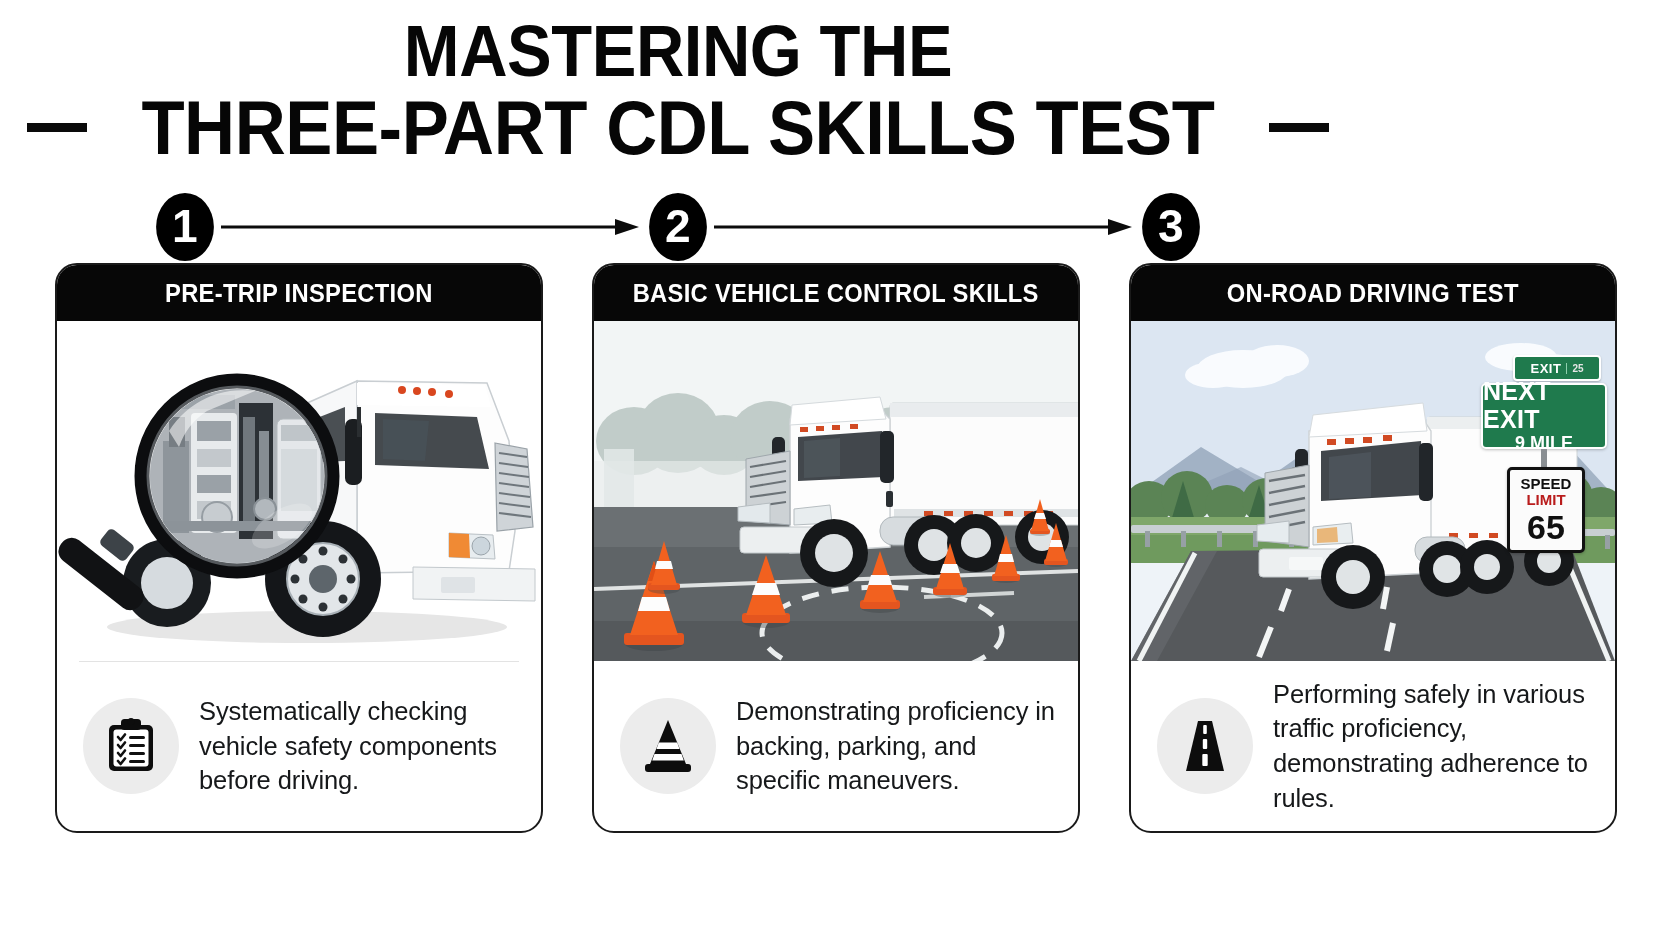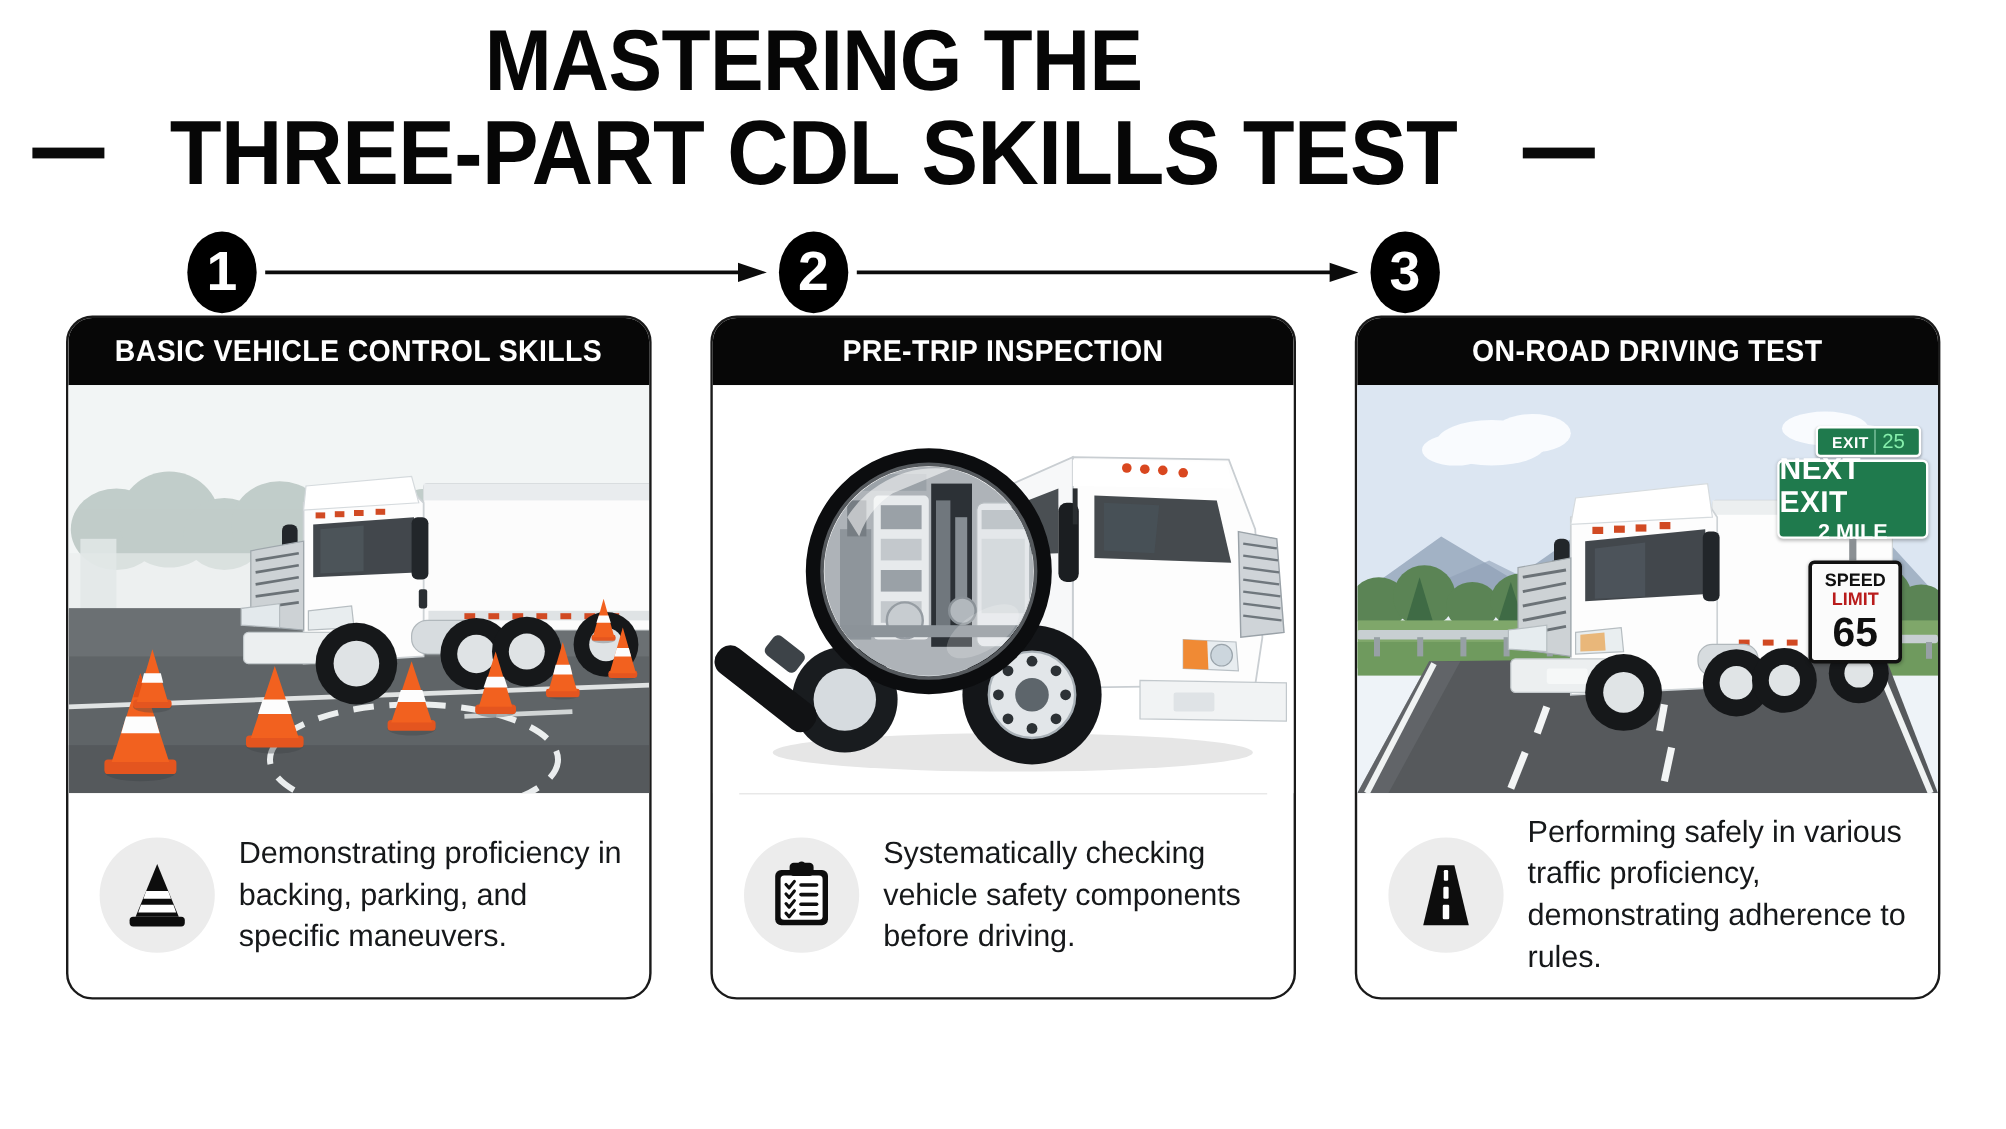--- a/index.html
+++ b/index.html
@@ -102,21 +102,21 @@
   .photo3 { background: linear-gradient(#dfe8f3 0%, #e8eef6 55%, #eef3f8 70%); }
 
   .sign-wrap { position: absolute; right: 6px; top: 34px; width: 128px; }
   .sign-exit {
     margin-left: 32px; width: 88px; height: 26px;
     background:#1f7a4d; border:2px solid #fff; border-radius:4px;
     display:flex; align-items:center; justify-content:center; gap:5px;
     box-shadow: 0 1px 2px rgba(0,0,0,.25);
   }
   .sign-exit .lbl { color:#fff; font-size:13px; font-weight:700; letter-spacing:.5px;}
-  .sign-exit .num { color:#86efac; font-size:17px; font-weight:400;
+  .sign-exit .num { color:#e5e5e5; font-size:10px; font-weight:700;
                     border-left:1px solid #8fd0ae; padding-left:5px;}
   .sign-next {
     margin-top: 2px; width: 126px; height: 66px;
     background:#1f7a4d; border:2px solid #fff; border-radius:5px;
     display:flex; flex-direction:column; align-items:center; justify-content:center;
     box-shadow: 0 1px 3px rgba(0,0,0,.25);
   }
   .sign-next .l1 { color:#fff; font-size:25px; font-weight:700; letter-spacing:.3px; line-height:1.1;}
   .sign-next .l2 { color:#fff; font-size:18px; font-weight:700; line-height:1.15;}
   .sign-post { margin-left:60px; width:6px; height:18px; background:#8a8f93; }
@@ -163,175 +163,20 @@
       <line x1="2" y1="11" x2="400" y2="11" stroke="#0b0b0b" stroke-width="3.2"></line>
       <polygon points="396,3 420,11 396,19" fill="#0b0b0b"></polygon>
     </svg>
 
     <div class="step-node">
       <span>3</span>
     </div>
   </div>
 
   <div class="cards">
-
-    <div class="card">
-      <div class="card-header">
-        <div class="card-header-text">BASIC VEHICLE CONTROL SKILLS</div>
-      </div>
-
-      <div class="card-photo photo2">
-        <svg viewBox="0 0 484 340" width="484" height="340">
-
-          <rect x="0" y="0" width="484" height="190" fill="#f2f5f5"></rect>
-
-          <g fill="#b9c6c2" opacity="0.85">
-            <ellipse cx="40" cy="120" rx="38" ry="34"></ellipse>
-            <ellipse cx="84" cy="112" rx="42" ry="40"></ellipse>
-            <ellipse cx="130" cy="124" rx="34" ry="30"></ellipse>
-            <ellipse cx="176" cy="116" rx="40" ry="36"></ellipse>
-            <ellipse cx="222" cy="126" rx="32" ry="28"></ellipse>
-            <ellipse cx="300" cy="120" rx="40" ry="34"></ellipse>
-            <ellipse cx="360" cy="126" rx="34" ry="30"></ellipse>
-            <ellipse cx="430" cy="120" rx="42" ry="36"></ellipse>
-          </g>
-          <rect x="0" y="140" width="484" height="52" fill="#eaeeee" opacity="0.62"></rect>
-
-          <rect x="10" y="128" width="30" height="62" fill="#e2e7e7" opacity="0.85"></rect>
-
-          <rect x="0" y="186" width="484" height="154" fill="#5f6467"></rect>
-          <rect x="0" y="186" width="484" height="40" fill="#6b7073"></rect>
-          <rect x="0" y="300" width="484" height="40" fill="#55595c"></rect>
-
-          <path d="M0 268 L484 250" stroke="#eef1f1" stroke-width="4" fill="none" opacity="0.9"></path>
-          <path d="M330 276 L420 272" stroke="#eef1f1" stroke-width="4" fill="none" opacity="0.8"></path>
-
-          <ellipse cx="288" cy="312" rx="120" ry="46" fill="none" stroke="#f2f5f5" stroke-width="5" stroke-dasharray="17 13" opacity="0.95"></ellipse>
-
-          <rect x="296" y="82" width="196" height="122" rx="3" fill="#fcfcfc" stroke="#cfd4d6"></rect>
-          <rect x="296" y="82" width="196" height="14" fill="#e9ecee"></rect>
-          <rect x="300" y="188" width="188" height="8" fill="#dfe3e5"></rect>
-          <g fill="#d14a23">
-            <rect x="330" y="190" width="9" height="5"></rect>
-              <rect x="350" y="190" width="9" height="5"></rect>
-            <rect x="370" y="190" width="9" height="5"></rect>
-              <rect x="390" y="190" width="9" height="5"></rect>
-            <rect x="410" y="190" width="9" height="5"></rect>
-              <rect x="430" y="190" width="9" height="5"></rect>
-            <rect x="450" y="190" width="9" height="5"></rect>
-          </g>
-
-          <path d="M196 98 L282 84 L296 98 L296 226 L196 232 Z" fill="#fdfdfd" stroke="#cdd2d5" stroke-width="1.4"></path>
-          <path d="M198 84 L286 76 L292 98 L196 104 Z" fill="#ffffff" stroke="#d5dadd"></path>
-
-          <g fill="#d14a23">
-            <rect x="206" y="106" width="8" height="5"></rect>
-              <rect x="222" y="105" width="8" height="5"></rect>
-            <rect x="238" y="104" width="8" height="5"></rect>
-              <rect x="256" y="103" width="8" height="5"></rect>
-          </g>
-
-          <path d="M204 116 L288 110 L290 156 L204 160 Z" fill="#2d3338" opacity="0.9"></path>
-          <path d="M210 120 L246 117 L246 155 L210 157 Z" fill="#58636b" opacity="0.45"></path>
-
-          <rect x="286" y="110" width="14" height="52" rx="5" fill="#22262a"></rect>
-          <rect x="178" y="116" width="13" height="48" rx="5" fill="#22262a"></rect>
-          <rect x="292" y="170" width="7" height="16" rx="2" fill="#2a2f33"></rect>
-
-          <path d="M152 138 L196 130 L196 204 L152 200 Z" fill="#cdd2d5" stroke="#9fa7ac"></path>
-          <g stroke="#6b7277" stroke-width="2.2">
-            <line x1="156" y1="146" x2="192" y2="140"></line>
-              <line x1="156" y1="156" x2="192" y2="150"></line>
-            <line x1="156" y1="166" x2="192" y2="160"></line>
-              <line x1="156" y1="176" x2="192" y2="171"></line>
-            <line x1="156" y1="186" x2="192" y2="181"></line>
-          </g>
-
-          <rect x="146" y="206" width="104" height="26" rx="4" fill="#eceff0" stroke="#c3c9cc"></rect>
-          <path d="M144 186 L176 182 L176 202 L144 200 Z" fill="#e3e9ec" stroke="#b6bdc1"></path>
-          <path d="M200 188 L236 184 L238 202 L200 204 Z" fill="#e8edef" stroke="#b6bdc1"></path>
-
-          <rect x="286" y="196" width="58" height="28" rx="13" fill="#d7dcdf" stroke="#b1b8bc"></rect>
-
-          <circle cx="240" cy="232" r="34" fill="#16181a"></circle>
-            <circle cx="240" cy="232" r="19" fill="#dfe3e5"></circle>
-          <circle cx="340" cy="224" r="30" fill="#16181a"></circle>
-            <circle cx="340" cy="224" r="16" fill="#dfe3e5"></circle>
-          <circle cx="382" cy="222" r="29" fill="#16181a"></circle>
-            <circle cx="382" cy="222" r="15" fill="#dfe3e5"></circle>
-          <circle cx="448" cy="216" r="27" fill="#16181a"></circle>
-            <circle cx="448" cy="216" r="14" fill="#dfe3e5"></circle>
-
-          <g>
-
-            <g>
-              <ellipse cx="60" cy="322" rx="30" ry="8" fill="#3e4346" opacity=".45"></ellipse>
-              <rect x="30" y="312" width="60" height="12" rx="3" fill="#e4551f"></rect>
-              <path d="M60 240 L84 314 L36 314 Z" fill="#f2611f"></path>
-              <path d="M60 240 L66 260 L54 260 Z" fill="#e14f16"></path>
-              <path d="M48 276 L72 276 L76 290 L44 290 Z" fill="#fdfdfd"></path>
-            </g>
-            <g>
-              <ellipse cx="172" cy="300" rx="24" ry="7" fill="#3e4346" opacity=".4"></ellipse>
-              <rect x="148" y="292" width="48" height="10" rx="3" fill="#e4551f"></rect>
-              <path d="M172 234 L192 294 L152 294 Z" fill="#f2611f"></path>
-              <path d="M162 262 L182 262 L186 274 L158 274 Z" fill="#fdfdfd"></path>
-            </g>
-            <g>
-              <ellipse cx="286" cy="286" rx="20" ry="6" fill="#3e4346" opacity=".4"></ellipse>
-              <rect x="266" y="279" width="40" height="9" rx="3" fill="#e4551f"></rect>
-              <path d="M286 230 L303 281 L269 281 Z" fill="#f2611f"></path>
-              <path d="M277 254 L295 254 L298 264 L274 264 Z" fill="#fdfdfd"></path>
-            </g>
-            <g>
-              <ellipse cx="356" cy="272" rx="17" ry="5" fill="#3e4346" opacity=".4"></ellipse>
-              <rect x="339" y="266" width="34" height="8" rx="3" fill="#e4551f"></rect>
-              <path d="M356 222 L370 268 L342 268 Z" fill="#f2611f"></path>
-              <path d="M349 243 L363 243 L366 252 L346 252 Z" fill="#fdfdfd"></path>
-            </g>
-            <g>
-              <ellipse cx="70" cy="268" rx="16" ry="5" fill="#3e4346" opacity=".35"></ellipse>
-              <rect x="54" y="262" width="32" height="7" rx="3" fill="#e4551f"></rect>
-              <path d="M70 220 L83 264 L57 264 Z" fill="#f2611f"></path>
-              <path d="M63 240 L77 240 L79 248 L61 248 Z" fill="#fdfdfd"></path>
-            </g>
-            <g>
-              <ellipse cx="412" cy="258" rx="14" ry="4" fill="#3e4346" opacity=".35"></ellipse>
-              <rect x="398" y="253" width="28" height="7" rx="2" fill="#e4551f"></rect>
-              <path d="M412 214 L424 255 L400 255 Z" fill="#f2611f"></path>
-              <path d="M406 233 L418 233 L420 241 L404 241 Z" fill="#fdfdfd"></path>
-            </g>
-            <g>
-              <ellipse cx="462" cy="242" rx="12" ry="4" fill="#3e4346" opacity=".3"></ellipse>
-              <rect x="450" y="238" width="24" height="6" rx="2" fill="#e4551f"></rect>
-              <path d="M462 202 L473 240 L451 240 Z" fill="#f2611f"></path>
-              <path d="M457 219 L467 219 L469 226 L455 226 Z" fill="#fdfdfd"></path>
-            </g>
-            <g>
-              <ellipse cx="446" cy="212" rx="10" ry="3" fill="#3e4346" opacity=".3"></ellipse>
-              <rect x="436" y="208" width="20" height="5" rx="2" fill="#e4551f"></rect>
-              <path d="M446 178 L455 210 L437 210 Z" fill="#f2611f"></path>
-              <path d="M442 192 L450 192 L452 198 L440 198 Z" fill="#fdfdfd"></path>
-            </g>
-          </g>
-        </svg>
-      </div>
-
-      <div class="card-body">
-        <div class="icon-circle">
-          <svg width="54" height="56" viewBox="0 0 54 56">
-            <rect x="4" y="46" width="46" height="8" rx="3" fill="#0d0d0d"></rect>
-            <path d="M27 2 L45 46 L9 46 Z" fill="#0d0d0d"></path>
-            <path d="M17.8 24.5 L36.2 24.5 L38.5 31 L15.5 31 Z" fill="#fff"></path>
-            <path d="M13.5 36 L40.5 36 L42.8 42.5 L11.2 42.5 Z" fill="#fff"></path>
-          </svg>
-        </div>
-        <div class="card-desc">Demonstrating proficiency in backing, parking, and specific maneuvers.</div>
-      </div>
-    </div>
 
     <div class="card">
       <div class="card-header">
         <div class="card-header-text">PRE-TRIP INSPECTION</div>
       </div>
 
       <div class="card-photo photo1">
         <svg viewBox="0 0 484 340" width="484" height="340">
 
           <ellipse cx="250" cy="306" rx="200" ry="16" fill="#e6e6e6"></ellipse>
@@ -454,20 +299,175 @@
               <polyline points="14,44 16.6,47 21,41.5"></polyline>
             </g>
           </svg>
         </div>
         <div class="card-desc">Systematically checking vehicle safety components before driving.</div>
       </div>
     </div>
 
     <div class="card">
       <div class="card-header">
+        <div class="card-header-text">BASIC VEHICLE CONTROL SKILLS</div>
+      </div>
+
+      <div class="card-photo photo2">
+        <svg viewBox="0 0 484 340" width="484" height="340">
+
+          <rect x="0" y="0" width="484" height="190" fill="#f2f5f5"></rect>
+
+          <g fill="#b9c6c2" opacity="0.85">
+            <ellipse cx="40" cy="120" rx="38" ry="34"></ellipse>
+            <ellipse cx="84" cy="112" rx="42" ry="40"></ellipse>
+            <ellipse cx="130" cy="124" rx="34" ry="30"></ellipse>
+            <ellipse cx="176" cy="116" rx="40" ry="36"></ellipse>
+            <ellipse cx="222" cy="126" rx="32" ry="28"></ellipse>
+            <ellipse cx="300" cy="120" rx="40" ry="34"></ellipse>
+            <ellipse cx="360" cy="126" rx="34" ry="30"></ellipse>
+            <ellipse cx="430" cy="120" rx="42" ry="36"></ellipse>
+          </g>
+          <rect x="0" y="140" width="484" height="52" fill="#eaeeee" opacity="0.62"></rect>
+
+          <rect x="10" y="128" width="30" height="62" fill="#e2e7e7" opacity="0.85"></rect>
+
+          <rect x="0" y="186" width="484" height="154" fill="#5f6467"></rect>
+          <rect x="0" y="186" width="484" height="40" fill="#6b7073"></rect>
+          <rect x="0" y="300" width="484" height="40" fill="#55595c"></rect>
+
+          <path d="M0 268 L484 250" stroke="#eef1f1" stroke-width="4" fill="none" opacity="0.9"></path>
+          <path d="M330 276 L420 272" stroke="#eef1f1" stroke-width="4" fill="none" opacity="0.8"></path>
+
+          <ellipse cx="288" cy="312" rx="120" ry="46" fill="none" stroke="#f2f5f5" stroke-width="5" stroke-dasharray="17 13" opacity="0.95"></ellipse>
+
+          <rect x="296" y="82" width="196" height="122" rx="3" fill="#fcfcfc" stroke="#cfd4d6"></rect>
+          <rect x="296" y="82" width="196" height="14" fill="#e9ecee"></rect>
+          <rect x="300" y="188" width="188" height="8" fill="#dfe3e5"></rect>
+          <g fill="#d14a23">
+            <rect x="330" y="190" width="9" height="5"></rect>
+              <rect x="350" y="190" width="9" height="5"></rect>
+            <rect x="370" y="190" width="9" height="5"></rect>
+              <rect x="390" y="190" width="9" height="5"></rect>
+            <rect x="410" y="190" width="9" height="5"></rect>
+              <rect x="430" y="190" width="9" height="5"></rect>
+            <rect x="450" y="190" width="9" height="5"></rect>
+          </g>
+
+          <path d="M196 98 L282 84 L296 98 L296 226 L196 232 Z" fill="#fdfdfd" stroke="#cdd2d5" stroke-width="1.4"></path>
+          <path d="M198 84 L286 76 L292 98 L196 104 Z" fill="#ffffff" stroke="#d5dadd"></path>
+
+          <g fill="#d14a23">
+            <rect x="206" y="106" width="8" height="5"></rect>
+              <rect x="222" y="105" width="8" height="5"></rect>
+            <rect x="238" y="104" width="8" height="5"></rect>
+              <rect x="256" y="103" width="8" height="5"></rect>
+          </g>
+
+          <path d="M204 116 L288 110 L290 156 L204 160 Z" fill="#2d3338" opacity="0.9"></path>
+          <path d="M210 120 L246 117 L246 155 L210 157 Z" fill="#58636b" opacity="0.45"></path>
+
+          <rect x="286" y="110" width="14" height="52" rx="5" fill="#22262a"></rect>
+          <rect x="178" y="116" width="13" height="48" rx="5" fill="#22262a"></rect>
+          <rect x="292" y="170" width="7" height="16" rx="2" fill="#2a2f33"></rect>
+
+          <path d="M152 138 L196 130 L196 204 L152 200 Z" fill="#cdd2d5" stroke="#9fa7ac"></path>
+          <g stroke="#6b7277" stroke-width="2.2">
+            <line x1="156" y1="146" x2="192" y2="140"></line>
+              <line x1="156" y1="156" x2="192" y2="150"></line>
+            <line x1="156" y1="166" x2="192" y2="160"></line>
+              <line x1="156" y1="176" x2="192" y2="171"></line>
+            <line x1="156" y1="186" x2="192" y2="181"></line>
+          </g>
+
+          <rect x="146" y="206" width="104" height="26" rx="4" fill="#eceff0" stroke="#c3c9cc"></rect>
+          <path d="M144 186 L176 182 L176 202 L144 200 Z" fill="#e3e9ec" stroke="#b6bdc1"></path>
+          <path d="M200 188 L236 184 L238 202 L200 204 Z" fill="#e8edef" stroke="#b6bdc1"></path>
+
+          <rect x="286" y="196" width="58" height="28" rx="13" fill="#d7dcdf" stroke="#b1b8bc"></rect>
+
+          <circle cx="240" cy="232" r="34" fill="#16181a"></circle>
+            <circle cx="240" cy="232" r="19" fill="#dfe3e5"></circle>
+          <circle cx="340" cy="224" r="30" fill="#16181a"></circle>
+            <circle cx="340" cy="224" r="16" fill="#dfe3e5"></circle>
+          <circle cx="382" cy="222" r="29" fill="#16181a"></circle>
+            <circle cx="382" cy="222" r="15" fill="#dfe3e5"></circle>
+          <circle cx="448" cy="216" r="27" fill="#16181a"></circle>
+            <circle cx="448" cy="216" r="14" fill="#dfe3e5"></circle>
+
+          <g>
+
+            <g>
+              <ellipse cx="60" cy="322" rx="30" ry="8" fill="#3e4346" opacity=".45"></ellipse>
+              <rect x="30" y="312" width="60" height="12" rx="3" fill="#e4551f"></rect>
+              <path d="M60 240 L84 314 L36 314 Z" fill="#f2611f"></path>
+              <path d="M60 240 L66 260 L54 260 Z" fill="#e14f16"></path>
+              <path d="M48 276 L72 276 L76 290 L44 290 Z" fill="#fdfdfd"></path>
+            </g>
+            <g>
+              <ellipse cx="172" cy="300" rx="24" ry="7" fill="#3e4346" opacity=".4"></ellipse>
+              <rect x="148" y="292" width="48" height="10" rx="3" fill="#e4551f"></rect>
+              <path d="M172 234 L192 294 L152 294 Z" fill="#f2611f"></path>
+              <path d="M162 262 L182 262 L186 274 L158 274 Z" fill="#fdfdfd"></path>
+            </g>
+            <g>
+              <ellipse cx="286" cy="286" rx="20" ry="6" fill="#3e4346" opacity=".4"></ellipse>
+              <rect x="266" y="279" width="40" height="9" rx="3" fill="#e4551f"></rect>
+              <path d="M286 230 L303 281 L269 281 Z" fill="#f2611f"></path>
+              <path d="M277 254 L295 254 L298 264 L274 264 Z" fill="#fdfdfd"></path>
+            </g>
+            <g>
+              <ellipse cx="356" cy="272" rx="17" ry="5" fill="#3e4346" opacity=".4"></ellipse>
+              <rect x="339" y="266" width="34" height="8" rx="3" fill="#e4551f"></rect>
+              <path d="M356 222 L370 268 L342 268 Z" fill="#f2611f"></path>
+              <path d="M349 243 L363 243 L366 252 L346 252 Z" fill="#fdfdfd"></path>
+            </g>
+            <g>
+              <ellipse cx="70" cy="268" rx="16" ry="5" fill="#3e4346" opacity=".35"></ellipse>
+              <rect x="54" y="262" width="32" height="7" rx="3" fill="#e4551f"></rect>
+              <path d="M70 220 L83 264 L57 264 Z" fill="#f2611f"></path>
+              <path d="M63 240 L77 240 L79 248 L61 248 Z" fill="#fdfdfd"></path>
+            </g>
+            <g>
+              <ellipse cx="412" cy="258" rx="14" ry="4" fill="#3e4346" opacity=".35"></ellipse>
+              <rect x="398" y="253" width="28" height="7" rx="2" fill="#e4551f"></rect>
+              <path d="M412 214 L424 255 L400 255 Z" fill="#f2611f"></path>
+              <path d="M406 233 L418 233 L420 241 L404 241 Z" fill="#fdfdfd"></path>
+            </g>
+            <g>
+              <ellipse cx="462" cy="242" rx="12" ry="4" fill="#3e4346" opacity=".3"></ellipse>
+              <rect x="450" y="238" width="24" height="6" rx="2" fill="#e4551f"></rect>
+              <path d="M462 202 L473 240 L451 240 Z" fill="#f2611f"></path>
+              <path d="M457 219 L467 219 L469 226 L455 226 Z" fill="#fdfdfd"></path>
+            </g>
+            <g>
+              <ellipse cx="446" cy="212" rx="10" ry="3" fill="#3e4346" opacity=".3"></ellipse>
+              <rect x="436" y="208" width="20" height="5" rx="2" fill="#e4551f"></rect>
+              <path d="M446 178 L455 210 L437 210 Z" fill="#f2611f"></path>
+              <path d="M442 192 L450 192 L452 198 L440 198 Z" fill="#fdfdfd"></path>
+            </g>
+          </g>
+        </svg>
+      </div>
+
+      <div class="card-body">
+        <div class="icon-circle">
+          <svg width="54" height="56" viewBox="0 0 54 56">
+            <rect x="4" y="46" width="46" height="8" rx="3" fill="#0d0d0d"></rect>
+            <path d="M27 2 L45 46 L9 46 Z" fill="#0d0d0d"></path>
+            <path d="M17.8 24.5 L36.2 24.5 L38.5 31 L15.5 31 Z" fill="#fff"></path>
+            <path d="M13.5 36 L40.5 36 L42.8 42.5 L11.2 42.5 Z" fill="#fff"></path>
+          </svg>
+        </div>
+        <div class="card-desc">Demonstrating proficiency in backing, parking, and specific maneuvers.</div>
+      </div>
+    </div>
+
+    <div class="card">
+      <div class="card-header">
         <div class="card-header-text">ON-ROAD DRIVING TEST</div>
       </div>
 
       <div class="card-photo photo3">
         <svg viewBox="0 0 484 340" width="484" height="340">
 
           <rect x="0" y="0" width="484" height="180" fill="#dce6f2"></rect>
 
           <g fill="#fbfdff" opacity="0.95">
             <ellipse cx="112" cy="48" rx="46" ry="19"></ellipse>
@@ -590,21 +590,21 @@
         </svg>
 
         
         <div class="sign-wrap">
           <div class="sign-exit">
             <span class="lbl">EXIT</span>
             <span class="num">25</span>
           </div>
           <div class="sign-next">
             <div class="l1">NEXT EXIT</div>
-            <div class="l2">2 MILE</div>
+            <div class="l2">9 MILE</div>
           </div>
           <div class="sign-post"></div>
           <div class="sign-speed">
             <div class="w1">SPEED</div>
             <div class="w2">LIMIT</div>
             <div class="num">65</div>
           </div>
         </div>
       </div>
 

